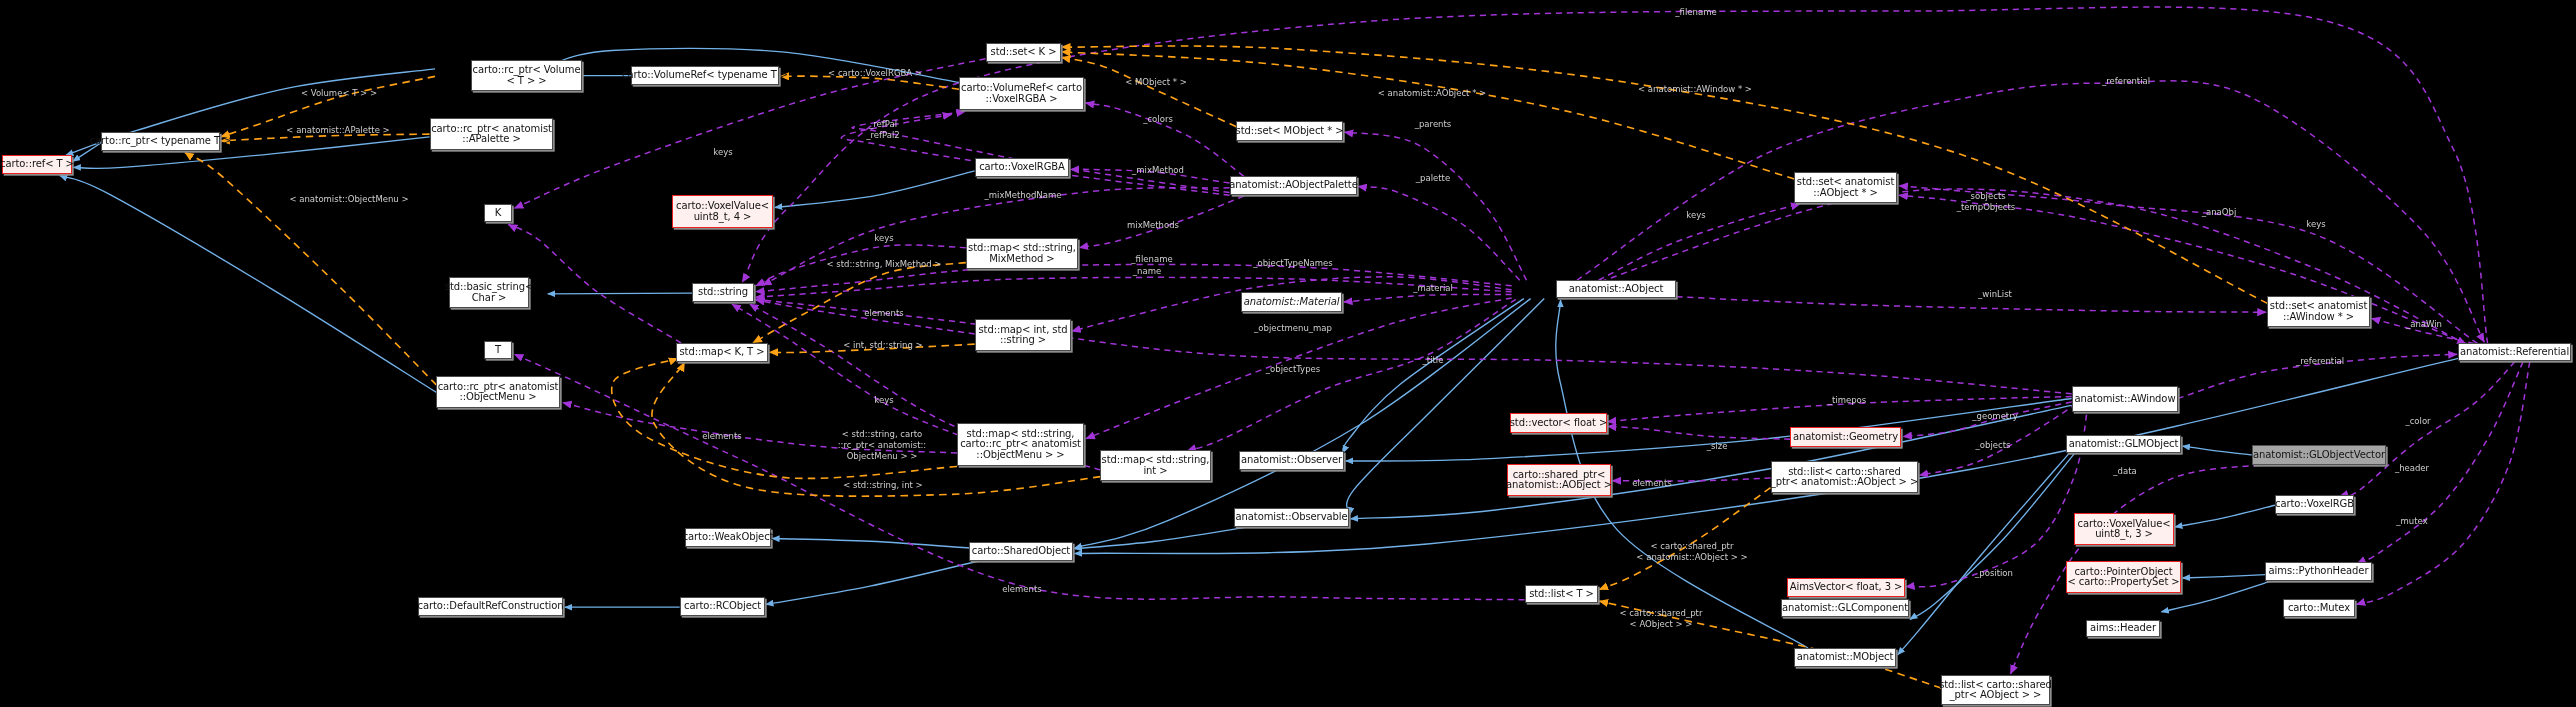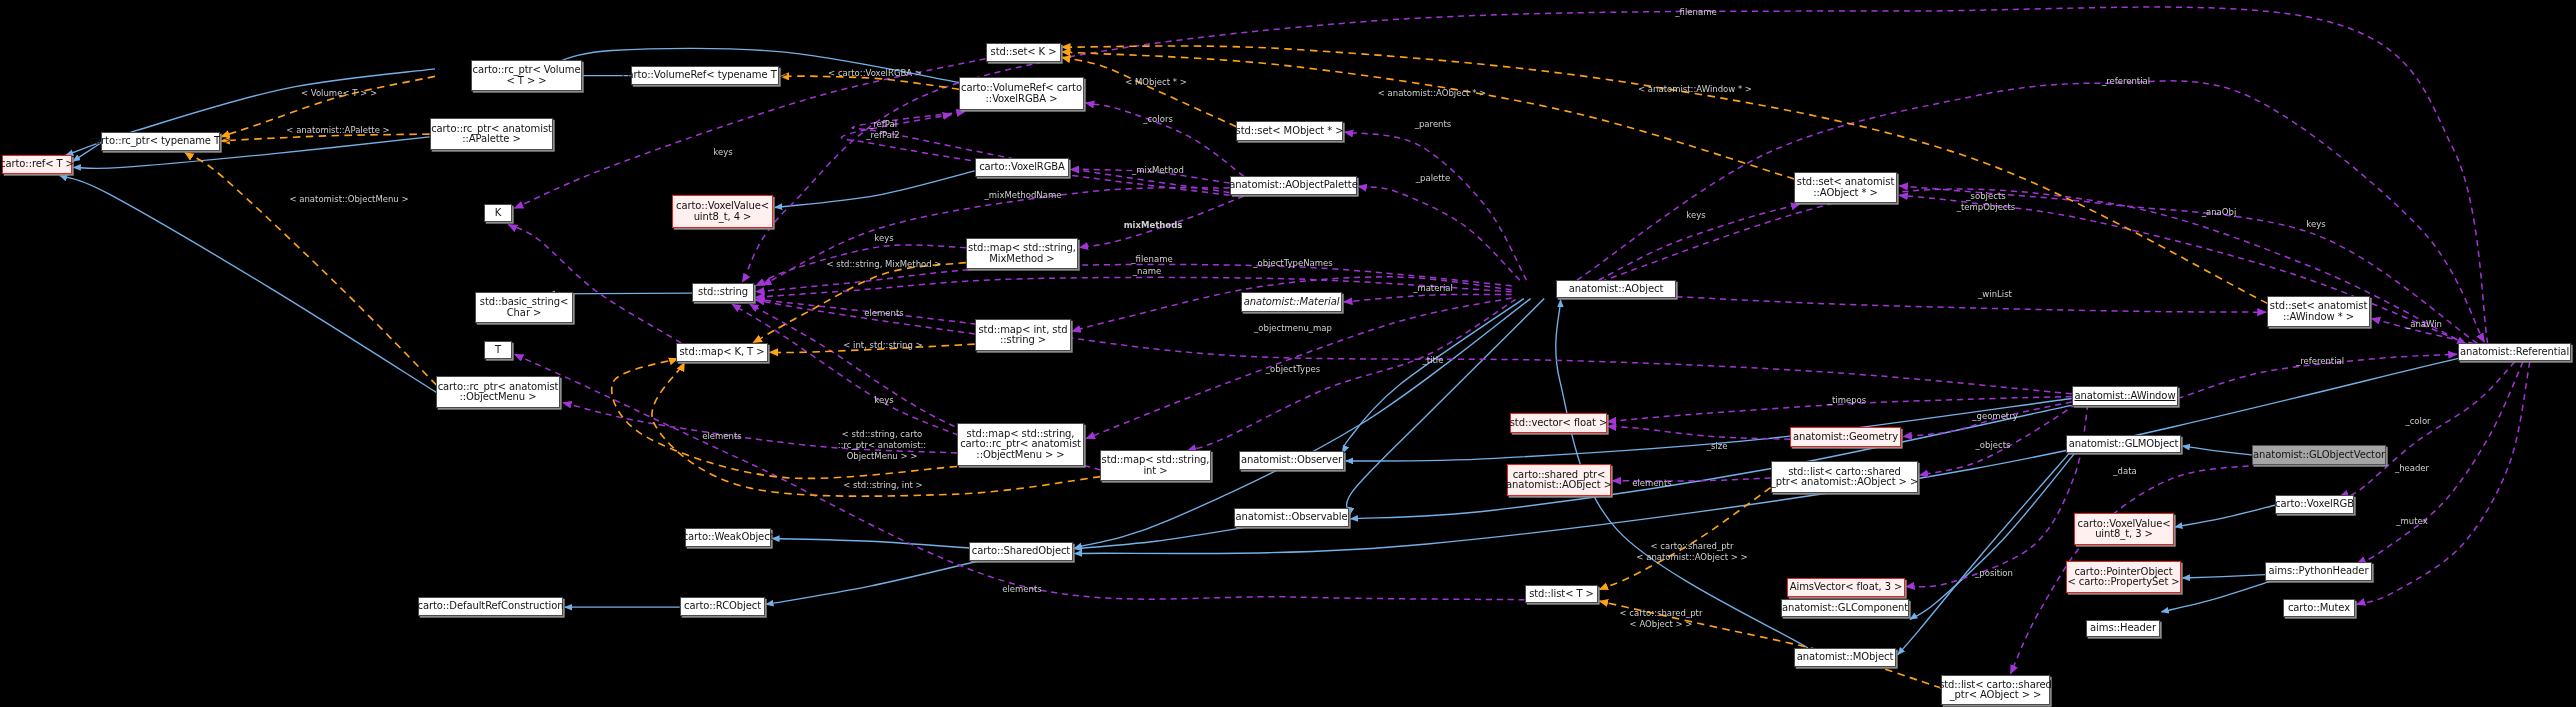--- a/index.html
+++ b/index.html
@@ -146,21 +146,21 @@
       <div class="node" style="left: 959px; top: 77px; width: 125px; height: 33px;">
         <div>carto::VolumeRef&lt; carto</div>
         <div>::VoxelRGBA &gt;</div>
       </div>
       <div class="node" style="left: 975px; top: 158px; width: 94px; height: 19px;">
         <div>carto::VoxelRGBA</div>
       </div>
       <div class="node" style="left: 484px; top: 204px; width: 28px; height: 18.4px;">
         <div>K</div>
       </div>
-      <div class="node" style="left: 475px; top: 277px; width: 98px; height: 31px; margin-top: 15px;">
+      <div class="node" style="left: 449px; top: 277px; width: 80px; height: 31px;">
         <div>std::basic_string&lt;</div>
         <div>Char &gt;</div>
       </div>
       <div class="node" style="left: 484px; top: 341px; width: 28px; height: 18.4px;">
         <div>T</div>
       </div>
       <div class="node" style="left: 436px; top: 376px; width: 124px; height: 32px;">
         <div>carto::rc_ptr&lt; anatomist</div>
         <div>::ObjectMenu &gt;</div>
       </div>
@@ -240,21 +240,21 @@
       </div>
       <div class="node red" style="left: 1787px; top: 578px; width: 118px; height: 19px;">
         <div>AimsVector&lt; float, 3 &gt;</div>
       </div>
       <div class="node" style="left: 1781px; top: 599px; width: 128px; height: 18.4px;">
         <div>anatomist::GLComponent</div>
       </div>
       <div class="node" style="left: 1794px; top: 648px; width: 102px; height: 19px;">
         <div>anatomist::MObject</div>
       </div>
-      <div class="node" style="left: 2072px; top: 386px; width: 106px; height: 20px; text-decoration: underline;">
+      <div class="node" style="left: 2072px; top: 386px; width: 106px; height: 26px;">
         <div>anatomist::AWindow</div>
       </div>
       <div class="node" style="left: 2066px; top: 435px; width: 115px; height: 18.4px;">
         <div>anatomist::GLMObject</div>
       </div>
       <div class="node" style="left: 2267px; top: 296px; width: 103px; height: 31px;">
         <div>std::set&lt; anatomist</div>
         <div>::AWindow * &gt;</div>
       </div>
       <div class="node" style="left: 2458px; top: 343px; width: 113px; height: 18.4px;">
@@ -304,21 +304,21 @@
       <div class="edge-label" style="left: 1158px; top: 119px;">_colors</div>
       <div class="edge-label" style="left: 1433px; top: 178px;">_palette</div>
       <div class="edge-label" style="left: 1986px; top: 196px;">_sobjects</div>
       <div class="edge-label" style="left: 1986px; top: 207px;">_tempObjects</div>
       <div class="edge-label" style="left: 2219px; top: 212px;">_anaObj</div>
       <div class="edge-label" style="left: 2316px; top: 224px;">keys</div>
       <div class="edge-label" style="left: 1158px; top: 170px;">_mixMethod</div>
       <div class="edge-label" style="left: 1023px; top: 195px;">_mixMethodName</div>
       <div class="edge-label" style="left: 884px; top: 238px;">keys</div>
       <div class="edge-label" style="left: 341px; top: 199px; margin-left: 8px;">&lt; anatomist::ObjectMenu &gt;</div>
-      <div class="edge-label" style="left: 1153px; top: 225px; font-weight: bold;">mixMethods</div>
+      <div class="edge-label" style="left: 1153px; top: 225px;">mixMethods</div>
       <div class="edge-label" style="left: 884px; top: 264px;">&lt; std::string, MixMethod &gt;</div>
       <div class="edge-label" style="left: 1152px; top: 259px;">_filename</div>
       <div class="edge-label" style="left: 1147px; top: 271px;">_name</div>
       <div class="edge-label" style="left: 1293px; top: 263px;">_objectTypeNames</div>
       <div class="edge-label" style="left: 1433px; top: 288px;">_material</div>
       <div class="edge-label" style="left: 884px; top: 313px;">elements</div>
       <div class="edge-label" style="left: 1293px; top: 328px;">_objectmenu_map</div>
       <div class="edge-label" style="left: 883px; top: 345px;">&lt; int, std::string &gt;</div>
       <div class="edge-label" style="left: 1995px; top: 294px;">_winList</div>
       <div class="edge-label" style="left: 1696px; top: 215px;">keys</div>

